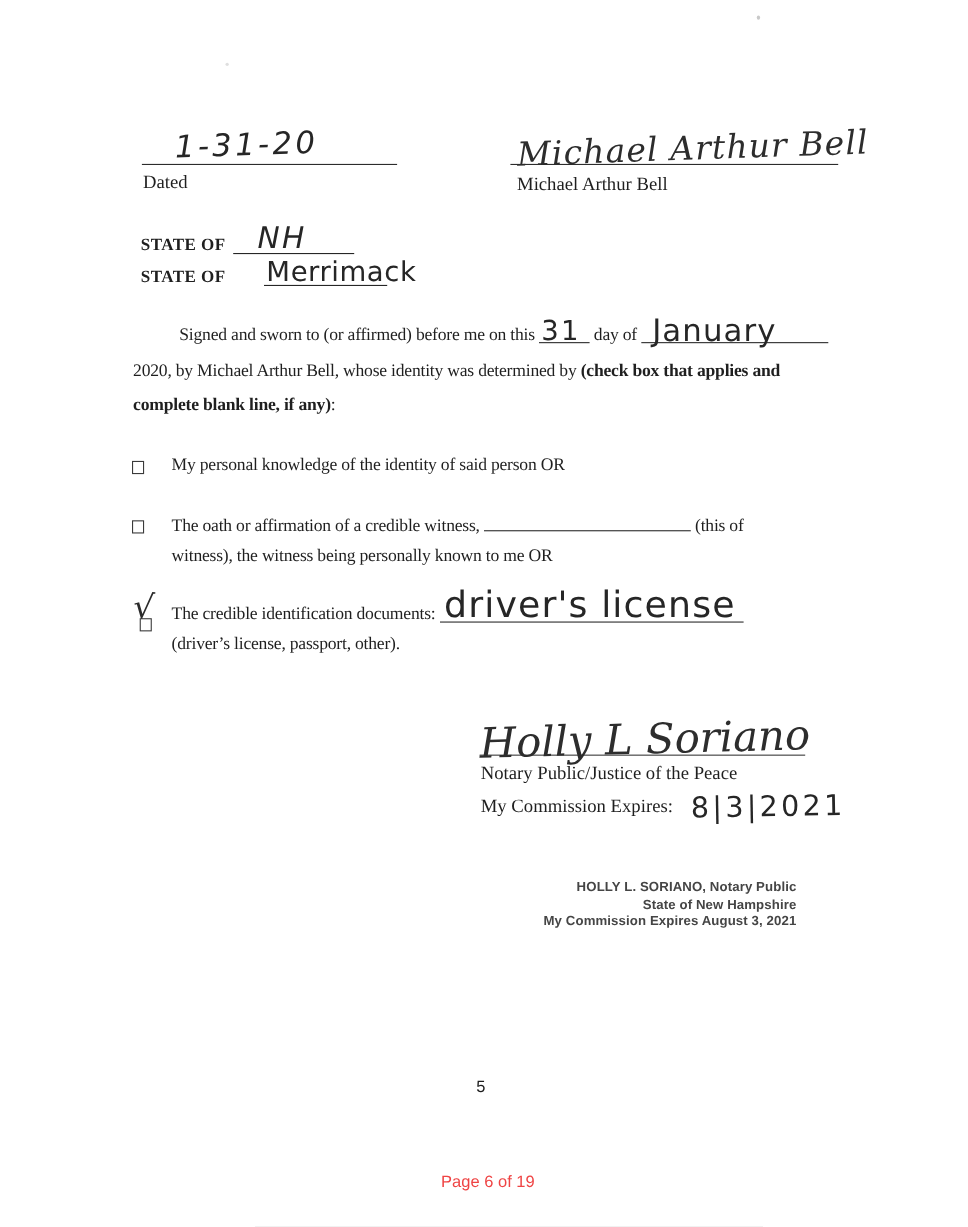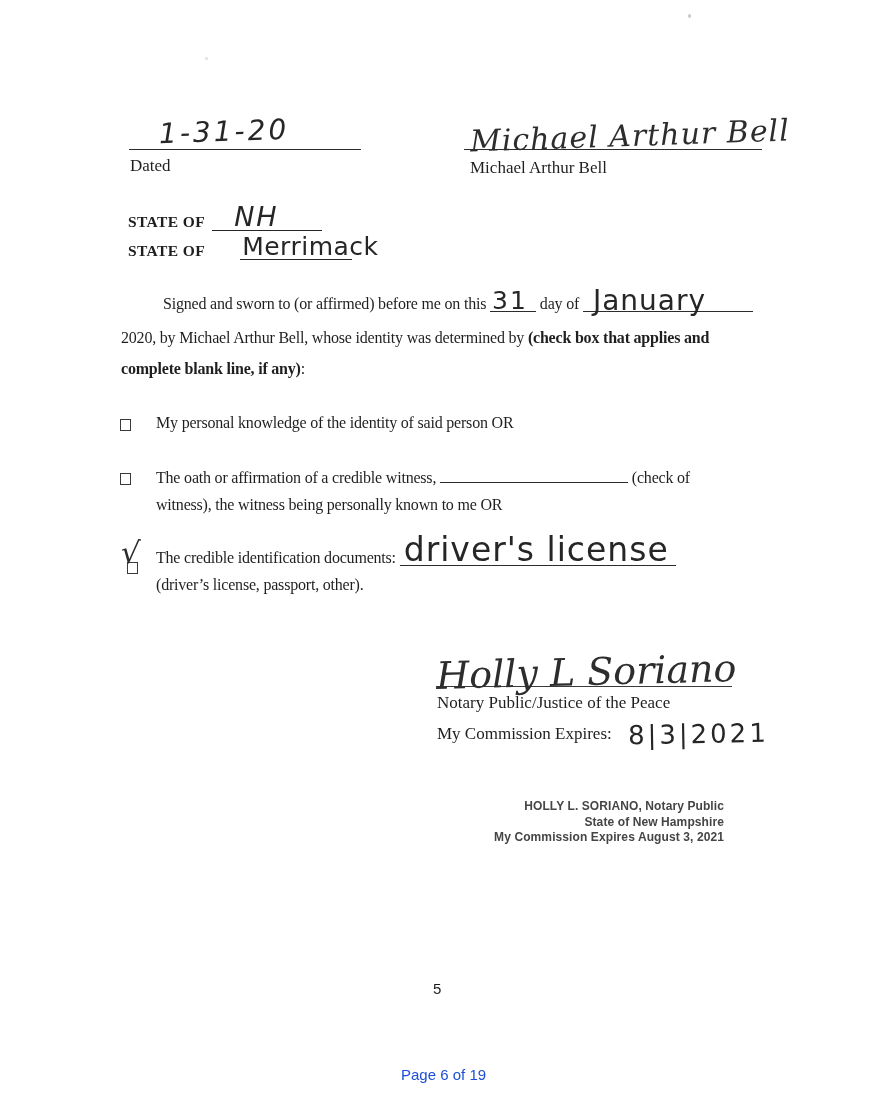--- a/index.html
+++ b/index.html
@@ -88,21 +88,21 @@
 
   
   .stamp {
     position:absolute; left:462px; top:799px; width:262px; text-align:right;
     font-family:"Liberation Sans", sans-serif; font-size:12px; font-weight:bold;
     color:#454545; line-height:15.5px; letter-spacing:0.1px;
   }
 
   
   .doc-page-num { position:absolute; left:433px; top:980px; font-size:15px; font-family:"Liberation Sans", sans-serif; color:#1d1d1d; }
-  .viewer-page  { position:absolute; left:401px; top:1066px; font-size:15px; font-family:"Liberation Sans", sans-serif; color:#1d4ed8; }
+  .viewer-page  { position:absolute; left:401px; top:1066px; font-size:15px; font-family:"Liberation Sans", sans-serif; color:#ef4444; }
 
   
   .speck { position:absolute; background:#c9c9c9; border-radius:50%; }
   .speck1 { left:688px; top:14px; width:3px; height:4px; }
   .speck2 { left:205px; top:57px; width:3px; height:3px; opacity:.6; }
 </style>
 </head>
 <body>
 
 <div class="page">
@@ -144,21 +144,21 @@
     <span class="opt-box"></span>
     <div class="opt-text">My personal knowledge of the identity of said person OR</div>
   </div>
 
   <div class="option option2">
     <span class="opt-box"></span>
     <div class="opt-text">
       <div class="nowrap">
         <span>The oath or affirmation of a credible witness,</span>
         <span class="inline-blank witness-blank"></span>
-        <span>(check of</span>
+        <span>(this of</span>
       </div>
       <div class="opt-line2">witness), the witness being personally known to me OR</div>
     </div>
   </div>
 
   <div class="option option3">
     <span class="cm-box"></span>
     <span class="cm-glyph">√</span>
     <div class="opt-text">
       <div class="nowrap">

